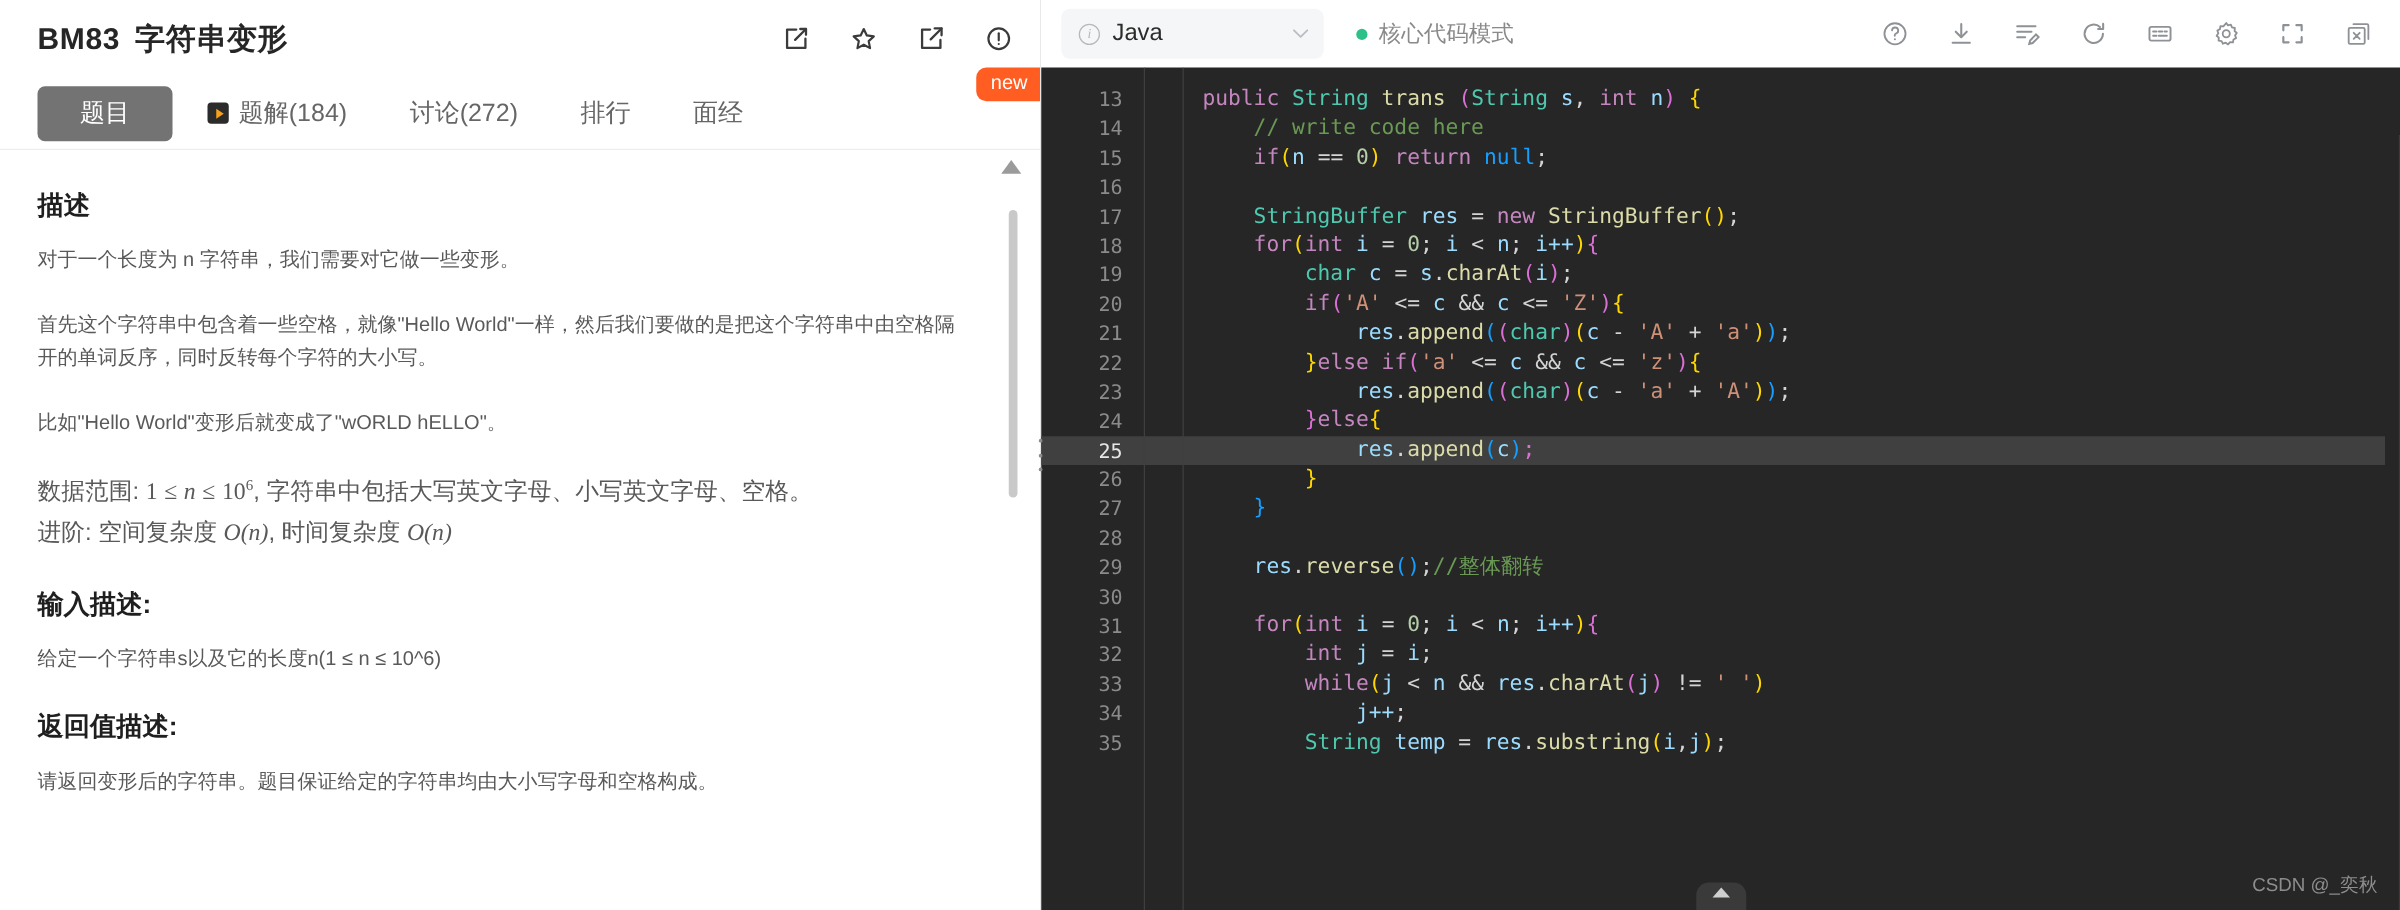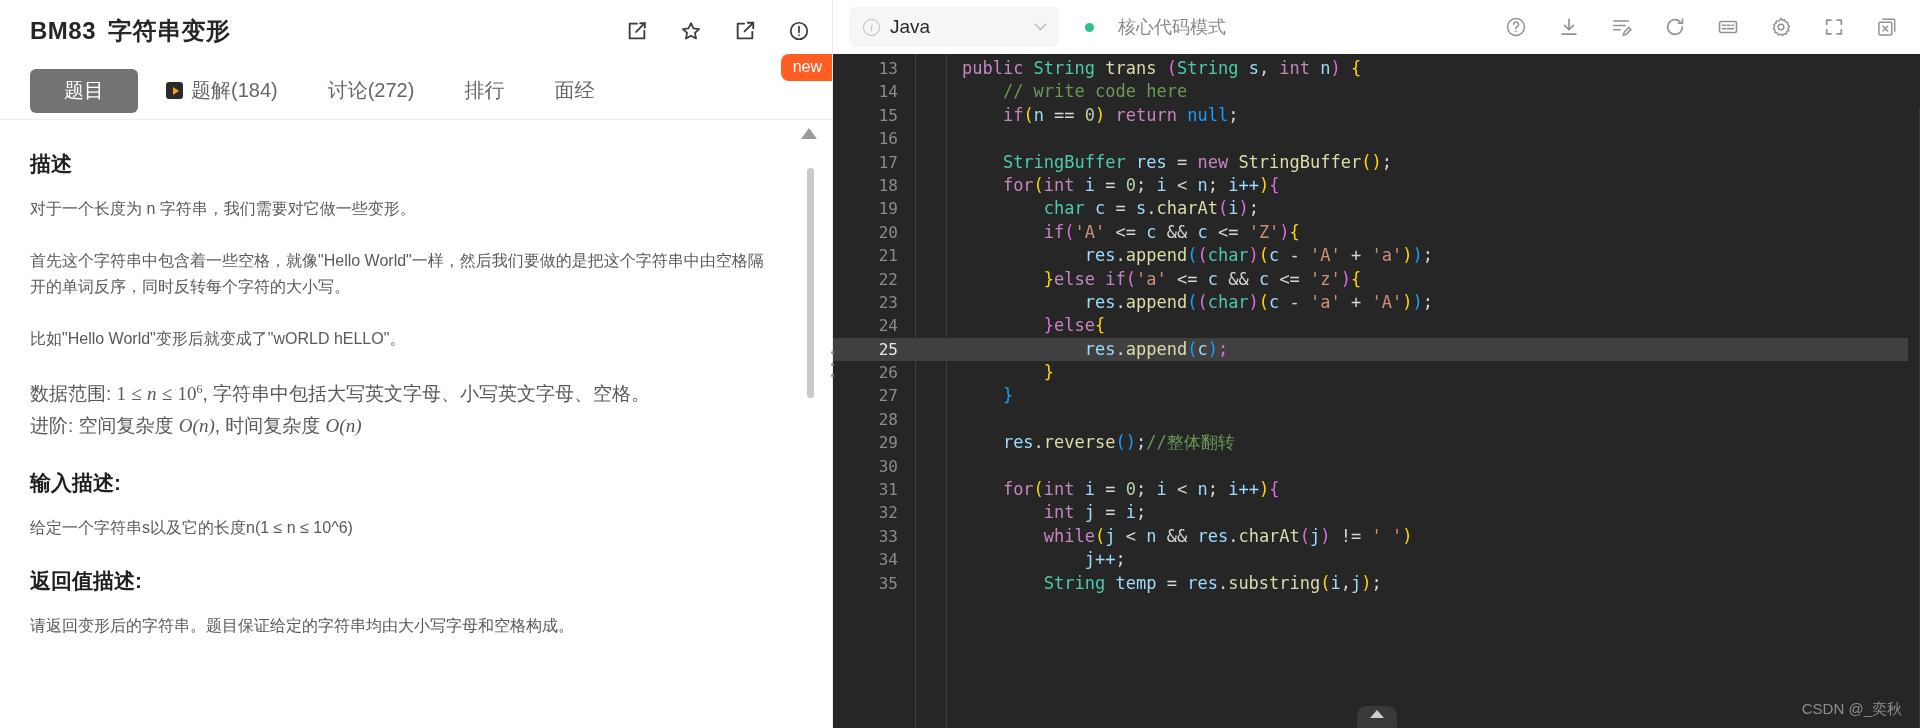--- a/index.html
+++ b/index.html
@@ -171,21 +171,21 @@
     font-size: 11px; line-height: 14px; text-align: center;
     font-family: "Liberation Serif", serif; font-style: italic;
     flex: 0 0 auto;
   }
   .lang-name { font-size: 19px; color: #2b2b2b; flex: 1 1 auto; }
   .chev {
     width: 13px; height: 8px; flex: 0 0 auto;
   }
   .chev svg { display:block; width: 13px; height: 8px; }
   .mode {
-    display: flex; align-items: center; gap: 24px;
+    display: flex; align-items: center; gap: 9px;
     margin-left: 26px;
     font-size: 18px; color: #8a8a8a; white-space: nowrap;
   }
   .mode-dot { width: 9px; height: 9px; border-radius: 50%; background: #2fc08a; flex:0 0 auto; }
   .tool-icons {
     margin-left: auto;
     display: flex; align-items: center; gap: 31px;
     padding-right: 8px;
   }
   .ticon { width: 22px; height: 22px; color: #8e9296; cursor: pointer; }
@@ -193,21 +193,21 @@
 
   
   .code-area {
     flex: 1 1 auto;
     background: #262626;
     position: relative;
     overflow: hidden;
     font-family: "DejaVu Sans Mono", "Liberation Mono", monospace;
     font-size: 17px;
     line-height: 23.4px;
-    padding-top: 3px;
+    padding-top: 14px;
   }
   .code-row { display: flex; height: 23.4px; align-items: center; white-space: pre; }
   .code-row.hl { background: #404040; }
   .gutter {
     width: 82px; flex: 0 0 auto;
     text-align: right; padding-right: 17px;
     color: #8b8b8b; font-size: 16px; user-select: none;
   }
   .code-row.hl .gutter { color: #e6e6e6; }
   .codetext { flex: 1 1 auto; color: #d4d4d4; padding-left: 6px; position: relative; }

